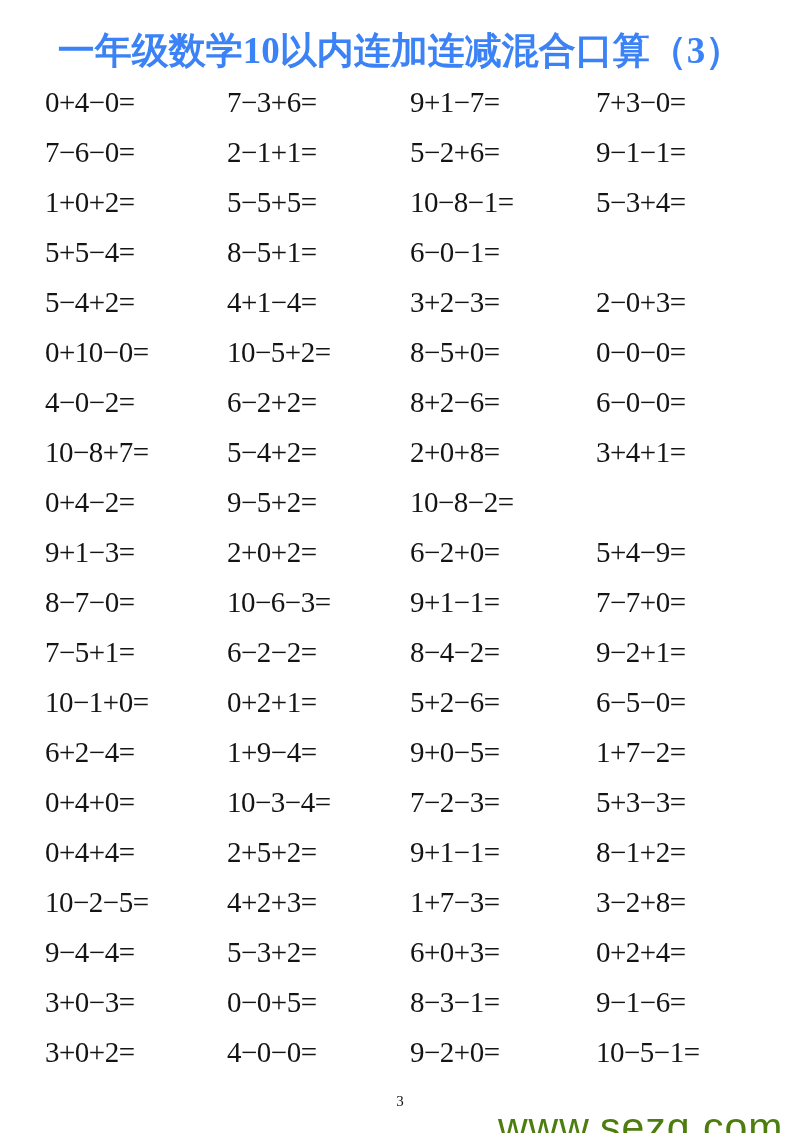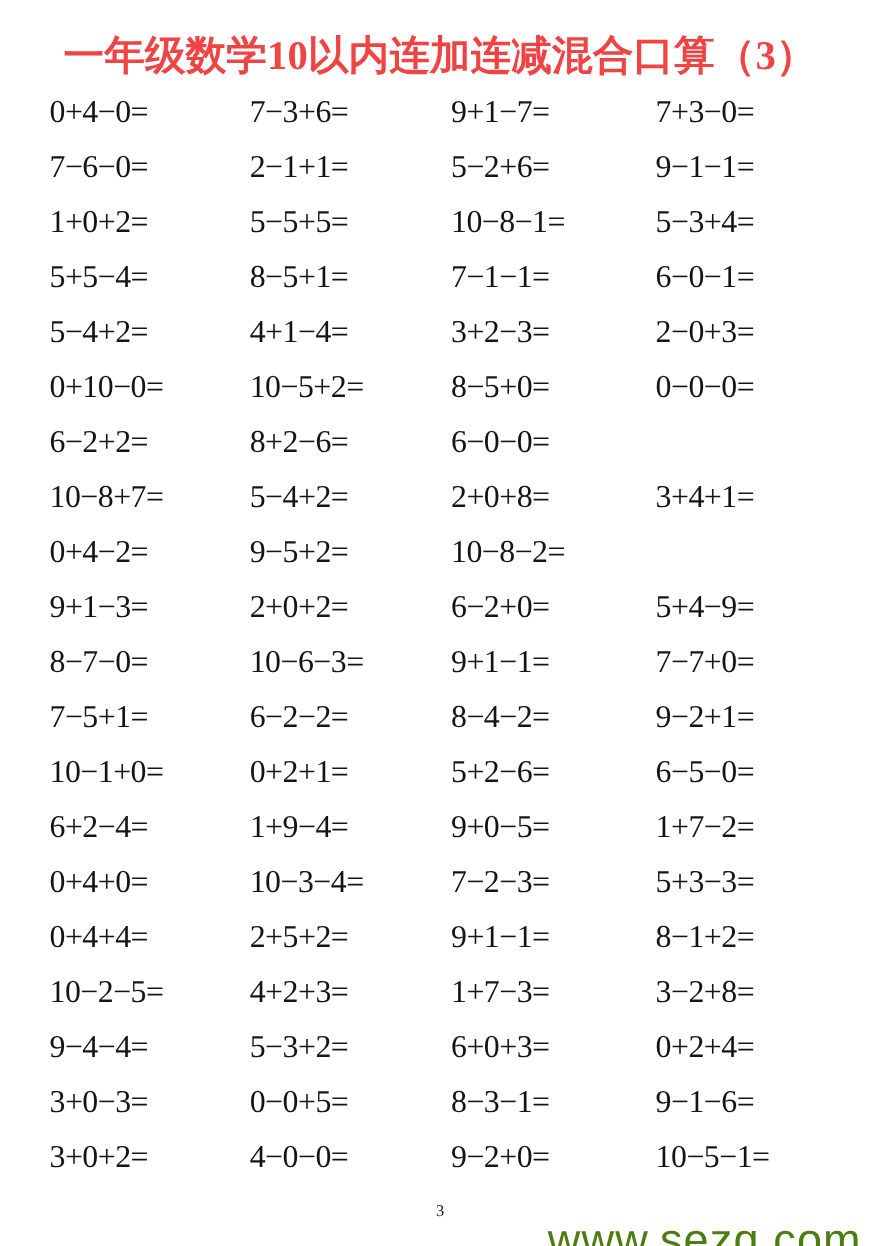--- a/index.html
+++ b/index.html
@@ -16,21 +16,21 @@
   }
   .title {
     position: absolute;
     top: 26px;
     left: 0;
     width: 100%;
     text-align: center;
     font-size: 37px;
     font-weight: 700;
     letter-spacing: 0px;
-    color: #ef4444;
+    color: #3b82f6;
     font-family: "Liberation Serif", "DejaVu Serif", serif;
     white-space: nowrap;
   }
   .problems-grid {
     position: absolute;
     top: 77px;
     left: 45px;
     right: 29px;
   }
   .row {
@@ -86,36 +86,36 @@
       </div>
       <div class="row">
         <div class="cell">1+0+2=</div>
         <div class="cell">5−5+5=</div>
         <div class="cell">10−8−1=</div>
         <div class="cell">5−3+4=</div>
       </div>
       <div class="row">
         <div class="cell">5+5−4=</div>
         <div class="cell">8−5+1=</div>
-        <div class="cell">7−1−1=</div>
         <div class="cell">6−0−1=</div>
       </div>
       <div class="row">
         <div class="cell">5−4+2=</div>
         <div class="cell">4+1−4=</div>
         <div class="cell">3+2−3=</div>
         <div class="cell">2−0+3=</div>
       </div>
       <div class="row">
         <div class="cell">0+10−0=</div>
         <div class="cell">10−5+2=</div>
         <div class="cell">8−5+0=</div>
         <div class="cell">0−0−0=</div>
       </div>
       <div class="row">
+        <div class="cell">4−0−2=</div>
         <div class="cell">6−2+2=</div>
         <div class="cell">8+2−6=</div>
         <div class="cell">6−0−0=</div>
       </div>
       <div class="row">
         <div class="cell">10−8+7=</div>
         <div class="cell">5−4+2=</div>
         <div class="cell">2+0+8=</div>
         <div class="cell">3+4+1=</div>
       </div>

